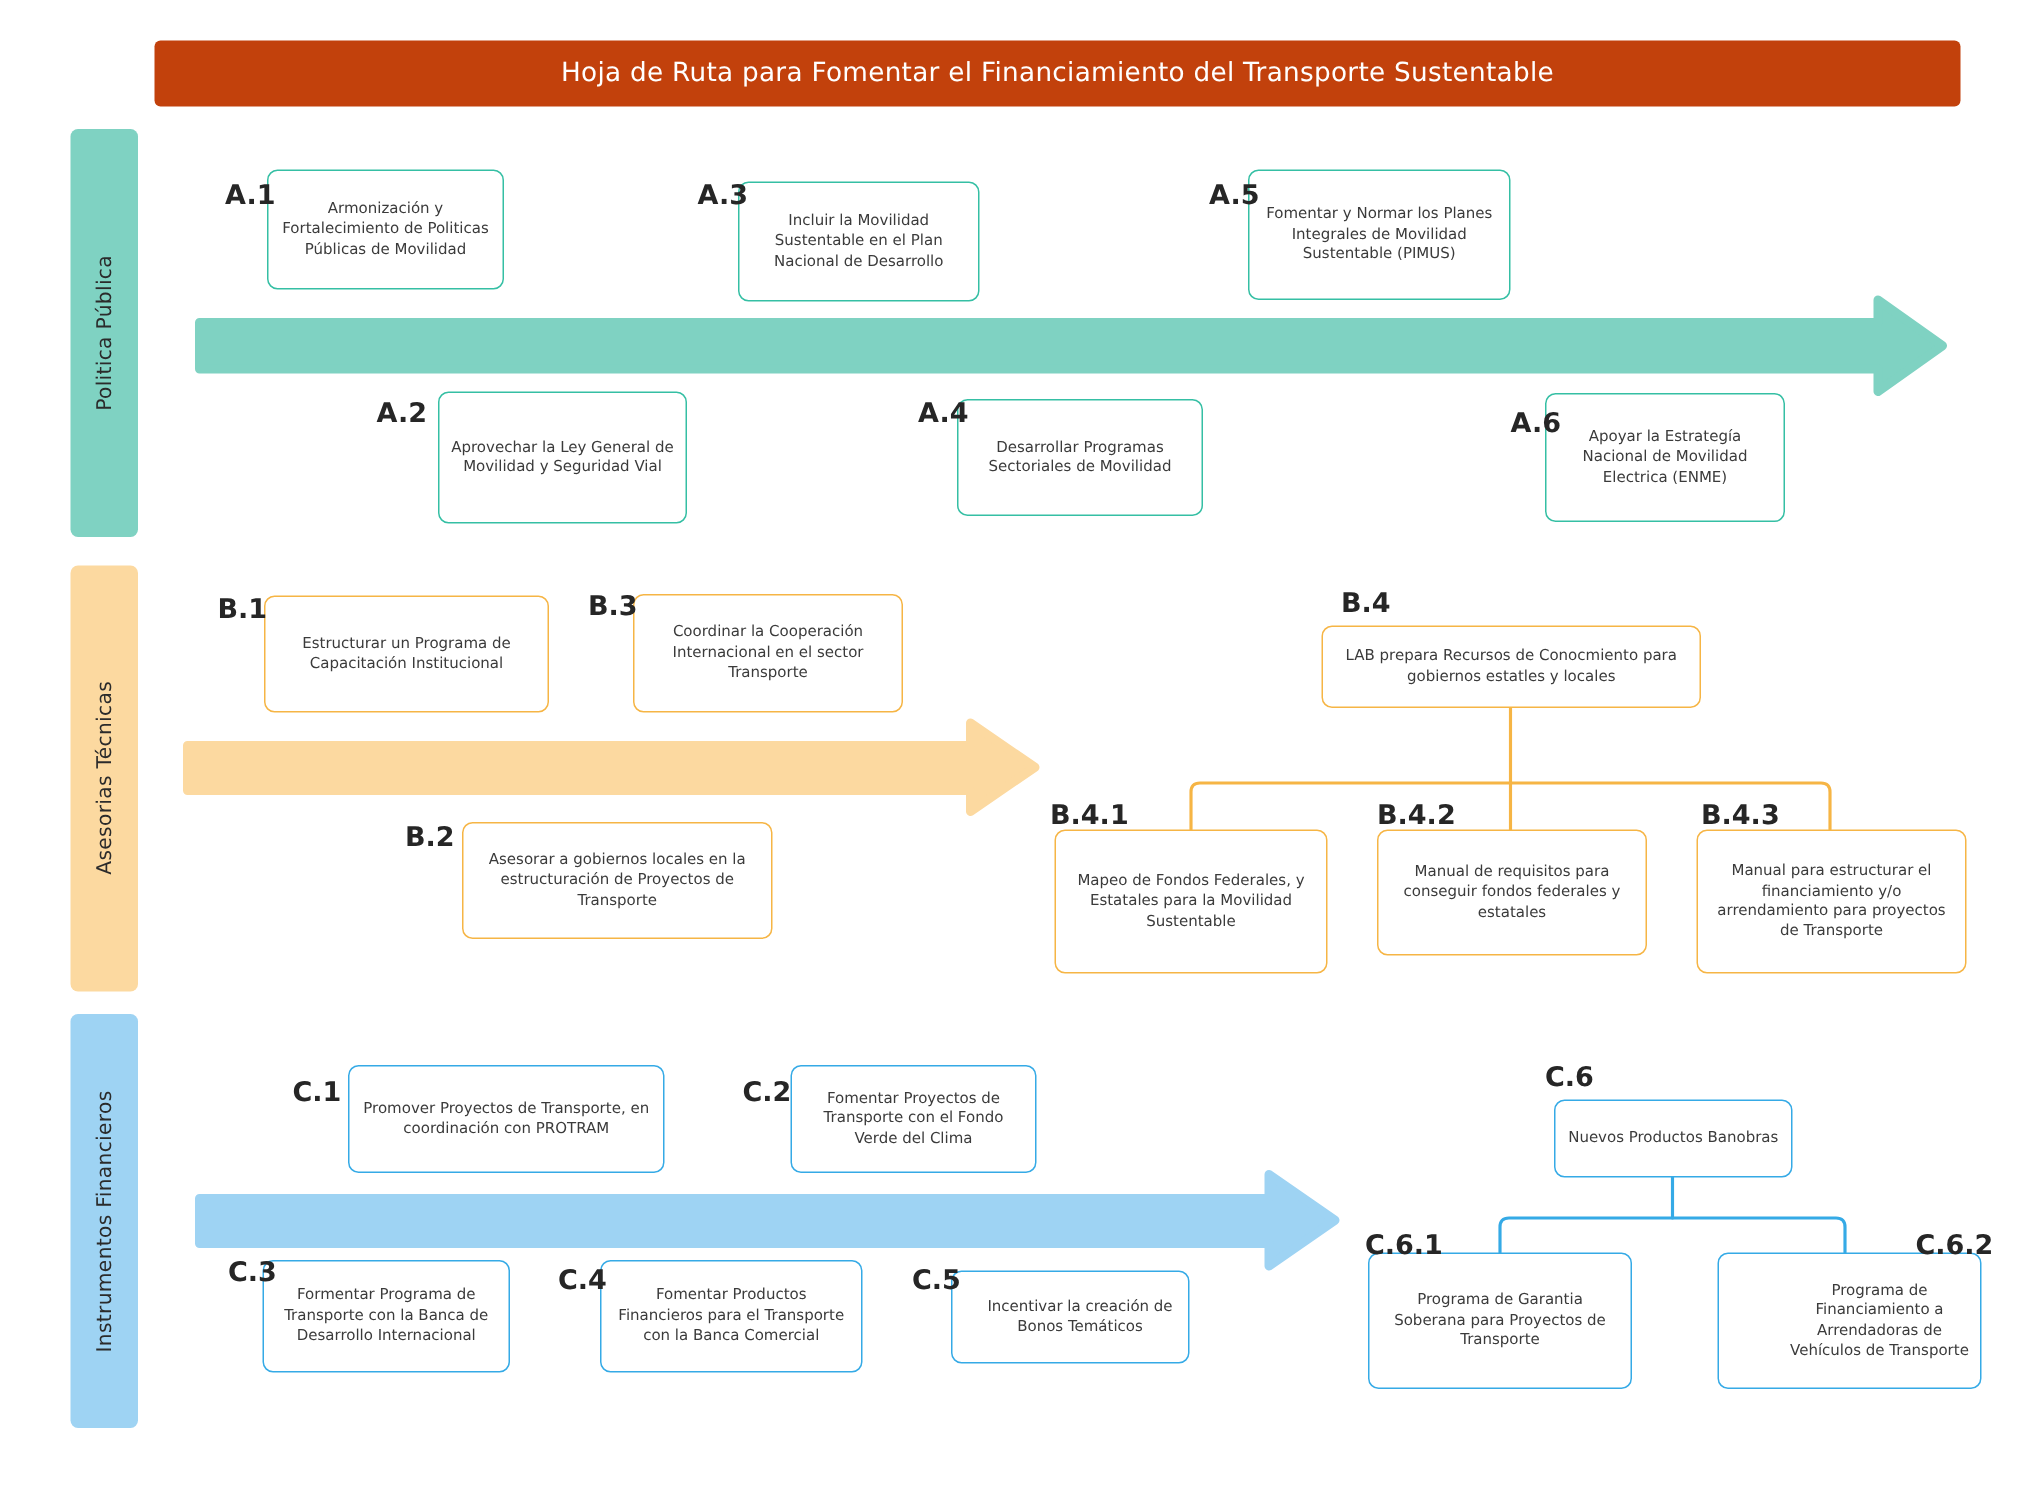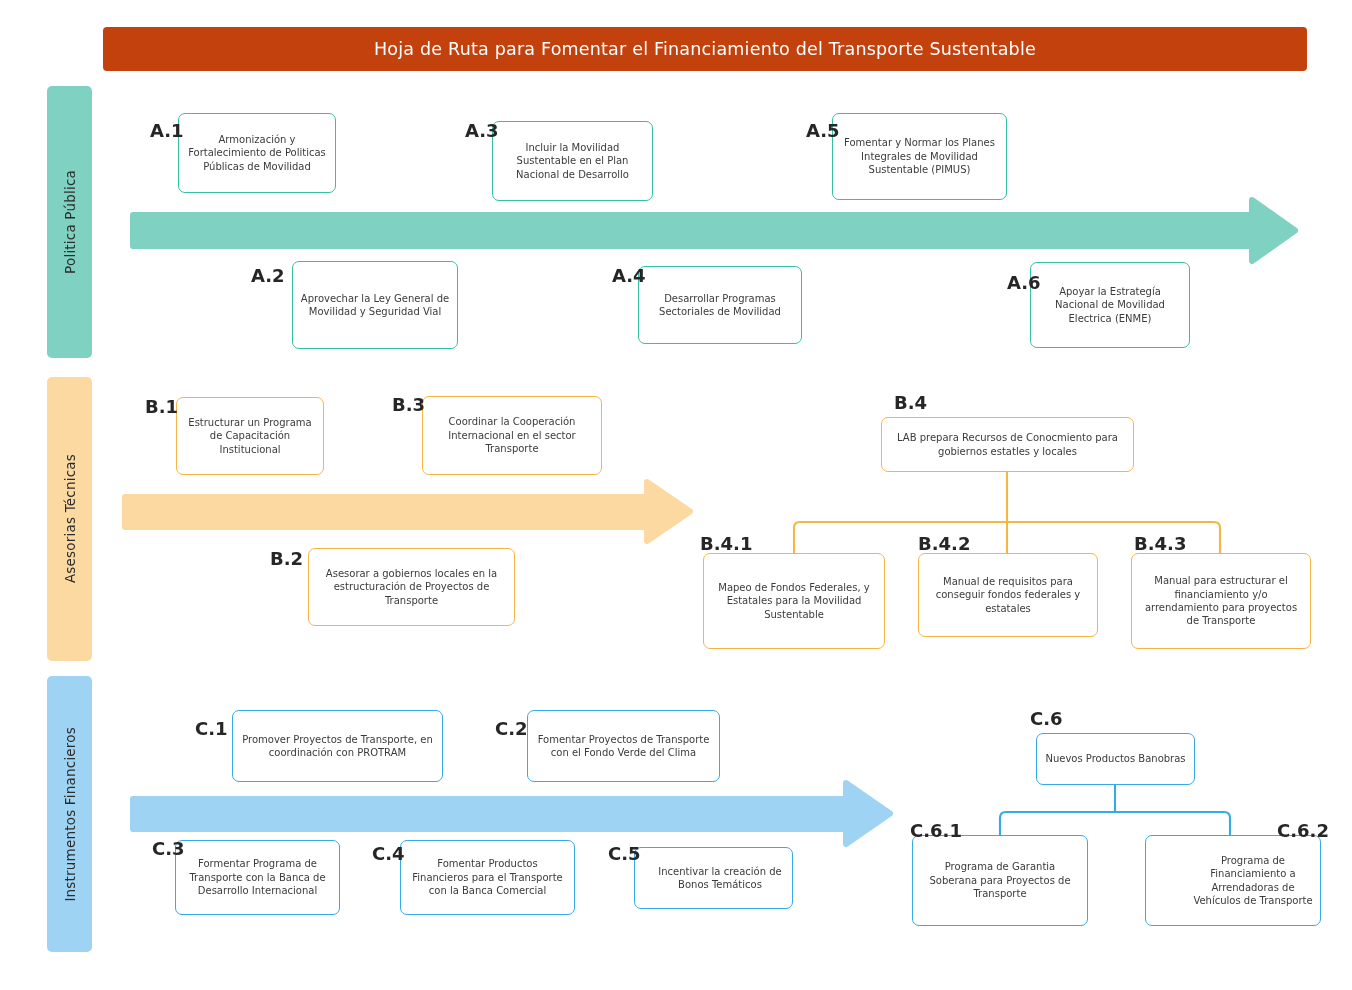--- a/index.html
+++ b/index.html
@@ -151,21 +151,21 @@
   <div class="node teal" style="left:638px; top:266px; width:164px; height:78px;">
     <span>Desarrollar Programas Sectoriales de Movilidad</span>
   </div>
 
   <div class="tag" style="left:1007px; top:272px;">A.6</div>
   <div class="node teal" style="left:1030px; top:262px; width:160px; height:86px;">
     <span>Apoyar la Estrategía Nacional de Movilidad Electrica (ENME)</span>
   </div>
 
   <div class="tag" style="left:145px; top:396px;">B.1</div>
-  <div class="node orange" style="left:176px; top:397px; width:148px; height:78px;">
+  <div class="node orange" style="left:176px; top:397px; width:190px; height:78px;">
     <span>Estructurar un Programa de Capacitación Institucional</span>
   </div>
 
   <div class="tag" style="left:392px; top:394px;">B.3</div>
   <div class="node orange" style="left:422px; top:396px; width:180px; height:79px;">
     <span>Coordinar la Cooperación Internacional en el sector Transporte</span>
   </div>
 
   <div class="tag" style="left:894px; top:392px;">B.4</div>
   <div class="node orange" style="left:881px; top:417px; width:253px; height:55px;">
@@ -191,21 +191,21 @@
   <div class="node orange" style="left:1131px; top:553px; width:180px; height:96px;">
     <span>Manual para estructurar el financiamiento y/o arrendamiento para proyectos de Transporte</span>
   </div>
 
   <div class="tag" style="left:195px; top:718px;">C.1</div>
   <div class="node blue" style="left:232px; top:710px; width:211px; height:72px;">
     <span>Promover Proyectos de Transporte, en coordinación con PROTRAM</span>
   </div>
 
   <div class="tag" style="left:495px; top:718px;">C.2</div>
-  <div class="node blue" style="left:527px; top:710px; width:193px; height:72px;">
+  <div class="node blue" style="left:527px; top:710px; width:164px; height:72px;">
     <span>Fomentar Proyectos de Transporte con el  Fondo Verde del Clima</span>
   </div>
 
   <div class="tag" style="left:1030px; top:708px;">C.6</div>
   <div class="node blue" style="left:1036px; top:733px; width:159px; height:52px;">
     <span>Nuevos Productos Banobras</span>
   </div>
 
   <div class="tag" style="left:152px; top:838px;">C.3</div>
   <div class="node blue" style="left:175px; top:840px; width:165px; height:75px;">

